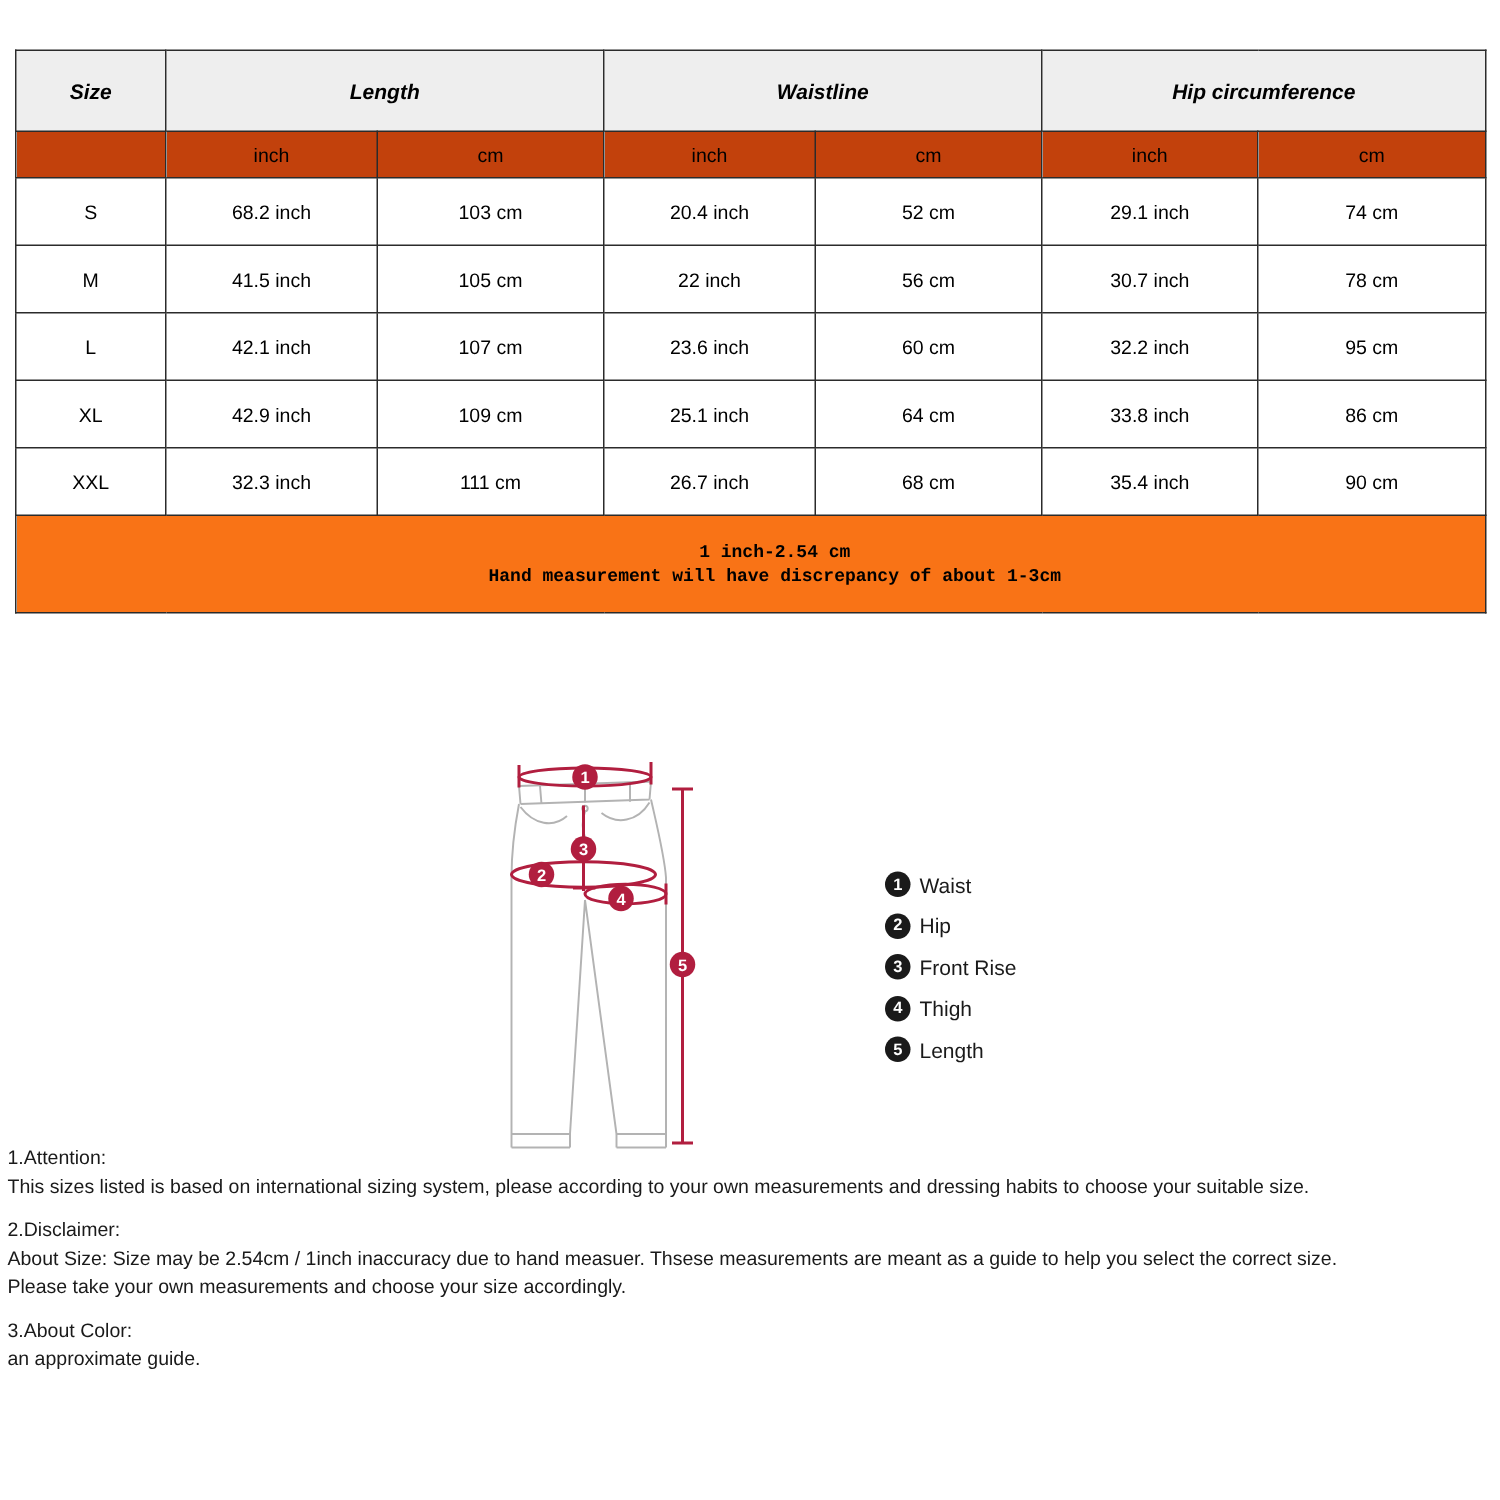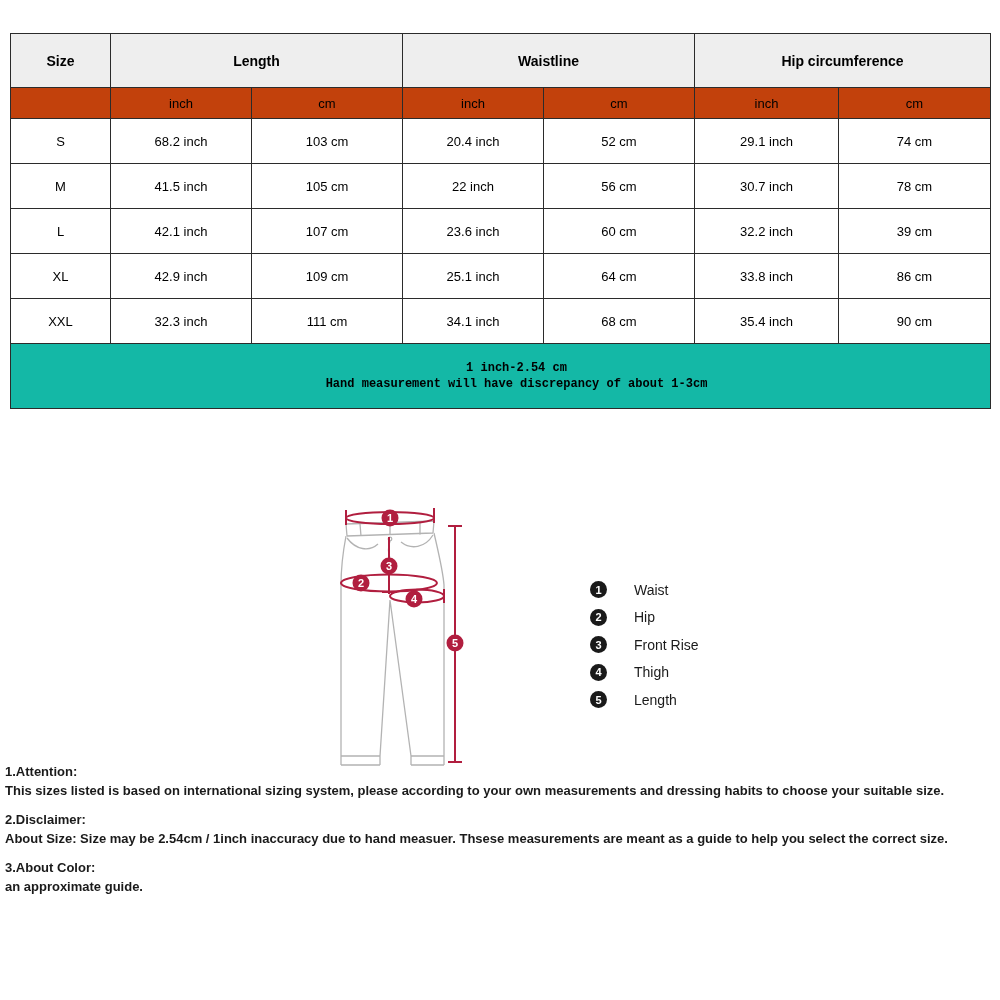--- a/index.html
+++ b/index.html
@@ -9,42 +9,42 @@
   }
   
   .size-table{
     position:absolute;left:10px;top:33px;width:980px;
     border-collapse:collapse;table-layout:fixed;
   }
   .size-table th,.size-table td{
     border:1px solid #2b2b2b;text-align:center;vertical-align:middle;
     font-size:13px;color:#000;padding:0;overflow:hidden;
   }
-  .r-group th{height:53px;background:#eeeeee;font-size:14px;font-weight:bold;}
+  .r-group th{height:53px;background:#eeeeee;font-size:14px;font-weight:bold;font-style:italic;}
   .r-units td{height:30px;background:#c2410c;font-size:13px;}
   .r-data td{height:44px;background:#ffffff;}
-  .r-note td{height:64px;background:#14b8a6;padding-left:32px;}
+  .r-note td{height:64px;background:#f97316;padding-left:32px;}
   .note-lines{
     font-family:"Liberation Mono","DejaVu Sans Mono",monospace;
     font-weight:bold;font-size:12px;line-height:16px;color:#000;
   }
   
   .pants-svg{position:absolute;left:330px;top:495px;}
   .legend{position:absolute;left:590px;top:581px;}
   .legend-row{display:flex;align-items:center;height:17px;margin-bottom:10.5px;}
   .legend-dot{
     width:17px;height:17px;border-radius:50%;background:#1a1a1a;color:#fff;
     font-size:11px;font-weight:bold;display:flex;align-items:center;justify-content:center;
     flex:0 0 17px;
   }
-  .legend-label{margin-left:27px;font-size:14px;color:#1a1a1a;}
+  .legend-label{margin-left:6px;font-size:14px;color:#1a1a1a;}
   
   .notes{position:absolute;left:5px;top:762px;width:992px;font-size:13px;line-height:19px;color:#1a1a1a;}
   .note-sec{margin-bottom:10px;}
-  .note-line{white-space:nowrap;font-weight:bold;}
+  .note-line{white-space:nowrap;}
 </style>
 </head>
 <body>
 
 <table class="size-table">
   <colgroup>
     <col style="width:100px">
       <col style="width:141px">
       <col style="width:151px">
     <col style="width:141px">
@@ -86,36 +86,36 @@
     <td>30.7 inch</td>
     <td>78 cm</td>
   </tr>
   <tr class="r-data">
     <td>L</td>
     <td>42.1 inch</td>
     <td>107 cm</td>
     <td>23.6 inch</td>
     <td>60 cm</td>
     <td>32.2 inch</td>
-    <td>39 cm</td>
+    <td>95 cm</td>
   </tr>
   <tr class="r-data">
     <td>XL</td>
     <td>42.9 inch</td>
     <td>109 cm</td>
     <td>25.1 inch</td>
     <td>64 cm</td>
     <td>33.8 inch</td>
     <td>86 cm</td>
   </tr>
   <tr class="r-data">
     <td>XXL</td>
     <td>32.3 inch</td>
     <td>111 cm</td>
-    <td>34.1 inch</td>
+    <td>26.7 inch</td>
     <td>68 cm</td>
     <td>35.4 inch</td>
     <td>90 cm</td>
   </tr>
   <tr class="r-note">
     <td colspan="7">
       <div class="note-lines">
         <div>1 inch-2.54 cm</div>
         <div>Hand measurement will have discrepancy of about 1-3cm</div>
       </div>
@@ -187,18 +187,19 @@
 </div>
 
 <div class="notes">
   <div class="note-sec">
     <div class="note-line">1.Attention:</div>
     <div class="note-line">This sizes listed is based on international sizing system, please according to your own measurements and dressing habits to choose your suitable size.</div>
   </div>
   <div class="note-sec">
     <div class="note-line">2.Disclaimer:</div>
     <div class="note-line">About Size: Size may be 2.54cm / 1inch inaccuracy due to hand measuer. Thsese measurements are meant as a guide to help you select the correct size.</div>
+    <div class="note-line">Please take your own measurements and choose your size accordingly.</div>
   </div>
   <div class="note-sec">
     <div class="note-line">3.About Color:</div>
     <div class="note-line">an approximate guide.</div>
   </div>
 </div>
 
 </body></html>

